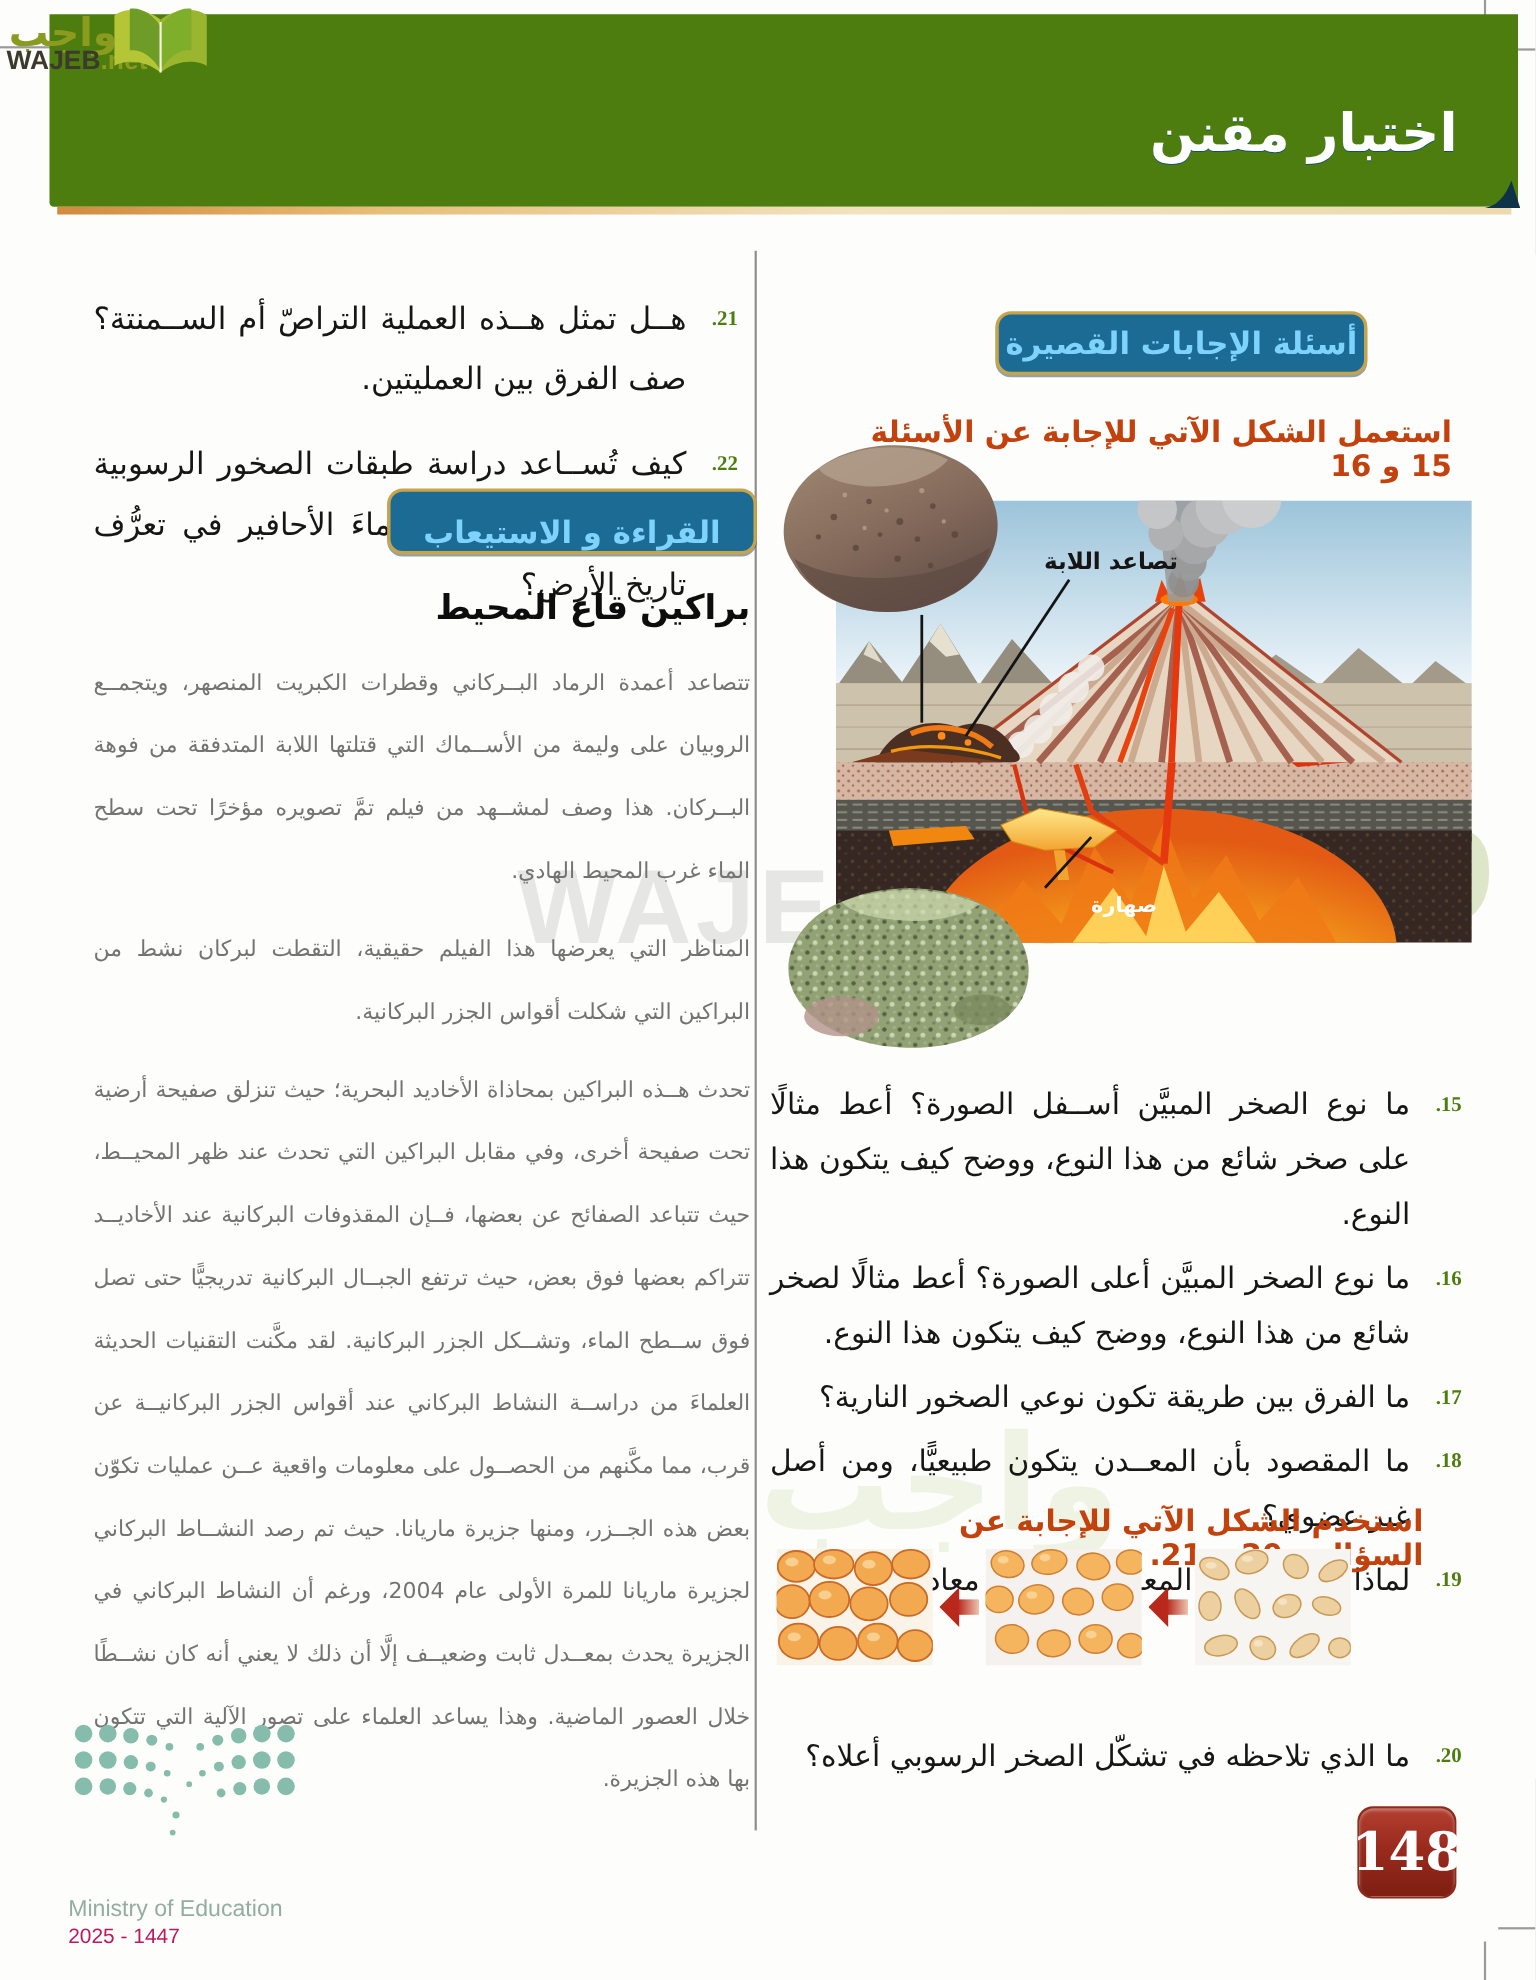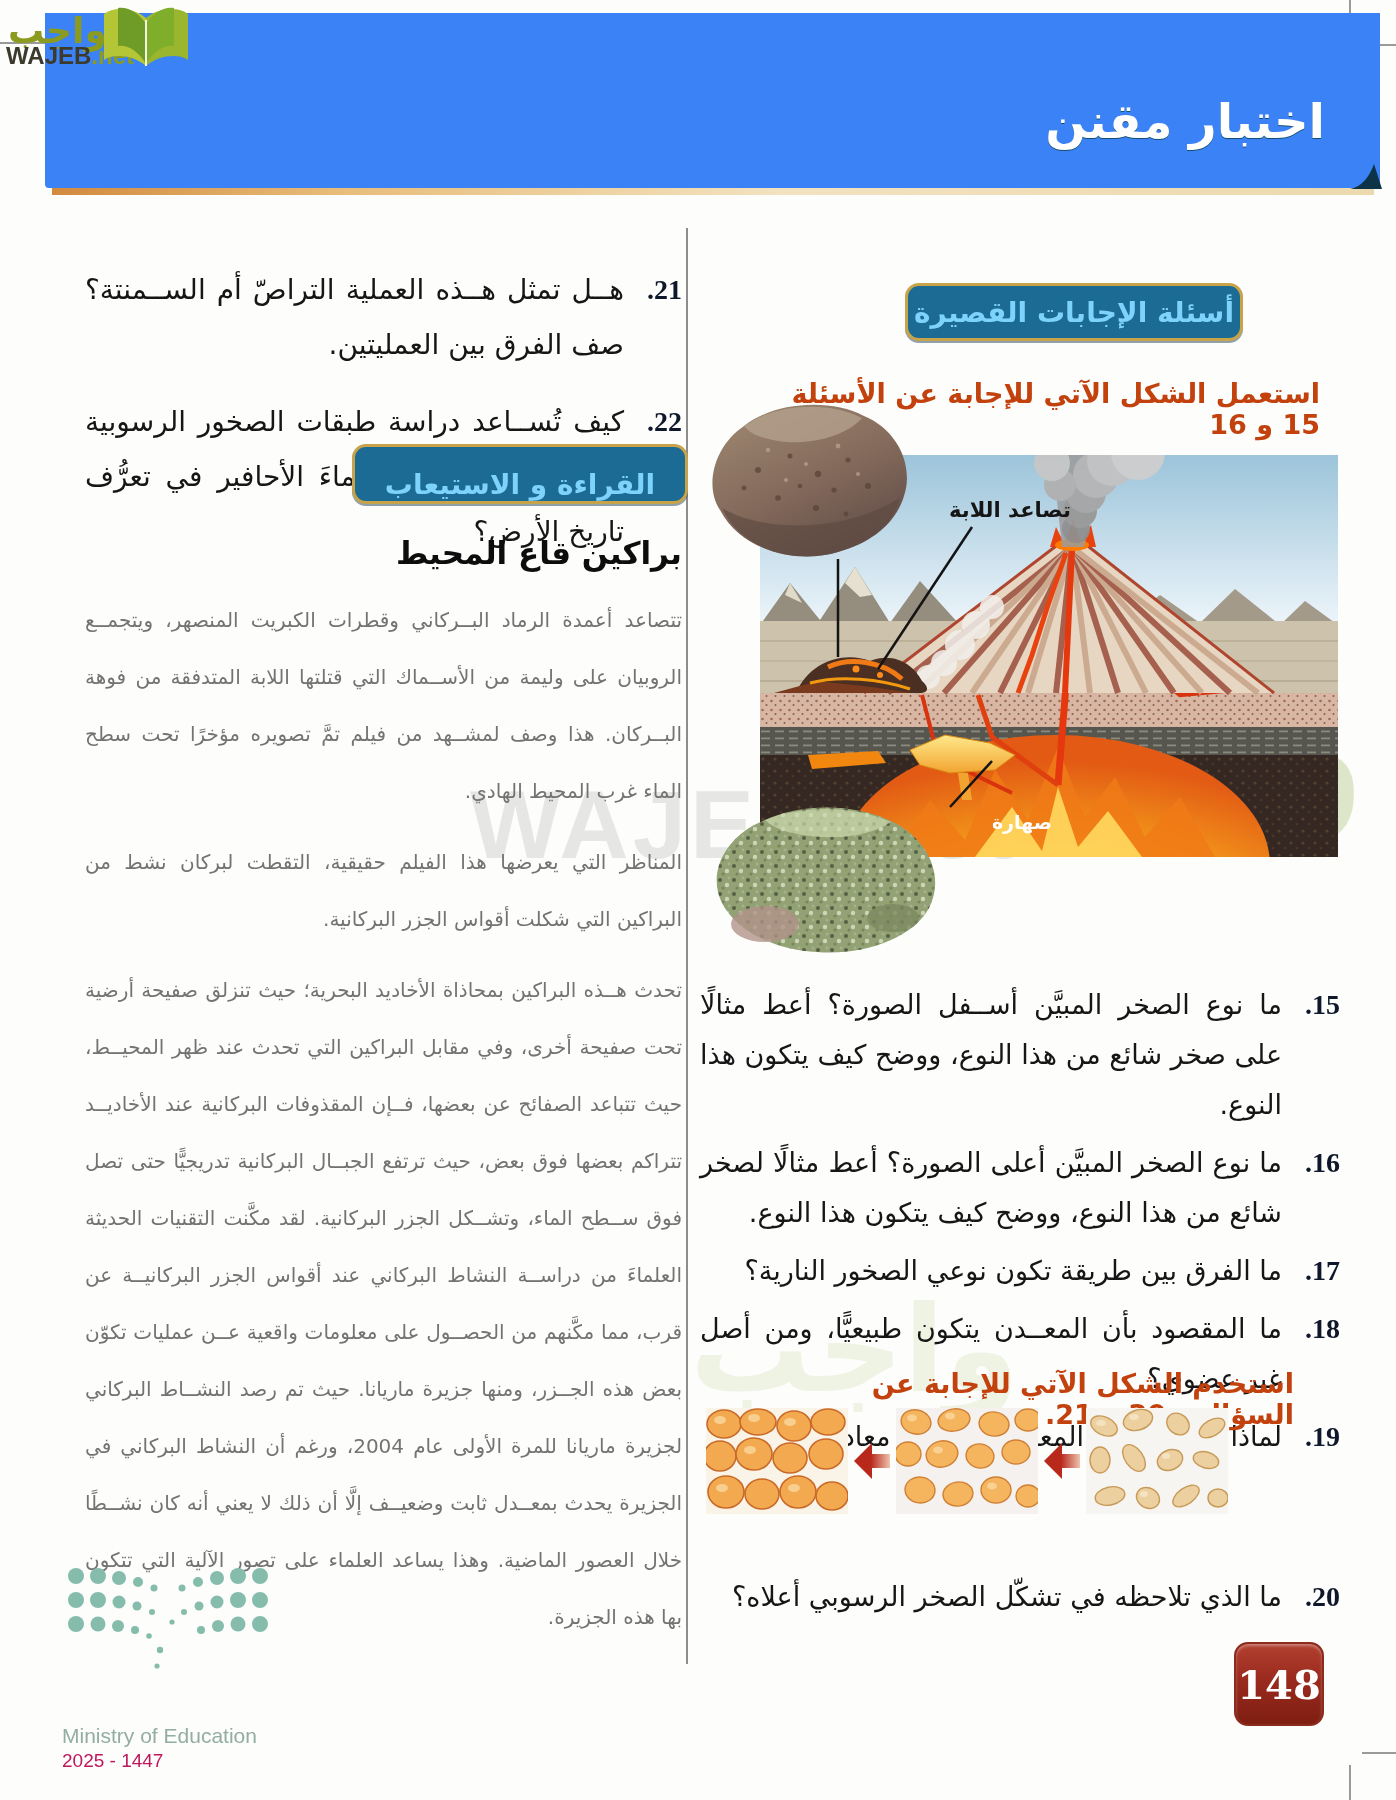--- a/index.html
+++ b/index.html
@@ -1,21 +1,21 @@
 <!DOCTYPE html>
 <html><head>
 <meta charset="utf-8">
 <style>
   html,body{margin:0;padding:0;background:#e8e8e8;}
   #page{position:relative;width:1396px;height:1800px;background:#fdfdfc;overflow:hidden;
         font-family:"DejaVu Sans",sans-serif;}
   .abs{position:absolute;}
 
   
-  .band{left:45px;top:13px;width:1335px;height:175px;background:#3b82f6;
+  .band{left:45px;top:13px;width:1335px;height:175px;background:#4d7c0f;
         border-radius:0 0 0 4px;display:flex;align-items:center;justify-content:flex-end;}
   .band-title{color:#ffffff;font-weight:bold;font-size:48px;padding:40px 55px 0 0;
               direction:rtl;letter-spacing:1px;text-shadow:0 1px 0 #135070;}
   .band-underline{left:52px;top:188px;width:1322px;height:7px;
         background:linear-gradient(90deg,#d28a3e 0%,#e8bd7a 22%,#f2e2c0 55%,#ecd9ae 100%);}
   .band-curl{left:1350px;top:164px;width:32px;height:26px;}
 
   
   .mark{background:#9a9a9a;}
 
@@ -28,22 +28,22 @@
   
   .secbox{background:#1c6b95;border:3px solid #c7a34a;border-radius:14px;
           display:flex;align-items:center;justify-content:center;
           box-shadow:0 2px 0 rgba(12,48,68,.45);}
   .secbox span{color:#7dd3fc;font-weight:bold;font-size:28px;direction:rtl;}
 
   
   .rtl{direction:rtl;text-align:justify;}
   .instr{direction:rtl;text-align:right;font-weight:bold;font-size:27px;color:#c2410c;}
   .q{display:flex;direction:rtl;gap:12px;margin-bottom:8px;}
-  .qnum{font-family:"Liberation Serif",serif;font-weight:bold;font-size:28px;
-        min-width:46px;text-align:right;color:#0f172a;flex:0 0 auto;line-height:50px;}
+  .qnum{font-family:"Liberation Serif",serif;font-weight:bold;font-size:19px;
+        min-width:46px;text-align:center;color:#4d7c0f;flex:0 0 auto;line-height:50px;}
   .qtext{flex:1;font-size:27px;line-height:50px;color:#161616;text-align:justify;}
   .leftcol .qnum{line-height:55px;}
   .leftcol .qtext{font-size:28px;line-height:55px;}
   .reading-title{direction:rtl;text-align:right;font-weight:bold;font-size:31px;color:#0d0d0d;}
   .para{font-size:20px;line-height:57px;color:#737373;margin:0 0 14px 0;}
 
   
   .divider{left:686px;top:228px;width:2px;height:1436px;background:#8d8d8d;}
 
   
@@ -58,21 +58,21 @@
   .sedarrow{width:36px;height:40px;flex:0 0 auto;}
 
   
   .min-ar{font-size:30px;font-weight:bold;color:#85bbaa;direction:rtl;text-align:left;}
   .min-en{font-size:21px;color:#93ada3;font-family:"Liberation Sans",sans-serif;}
   .min-yr{font-size:19px;color:#be185d;font-family:"Liberation Sans",sans-serif;}
   .pagenum{left:1234px;top:1642px;width:86px;height:80px;border-radius:14px;
         background:linear-gradient(180deg,#b2402f 0%,#9a2a1e 45%,#7e1e12 100%);
         border:2px solid #8d2b1c;display:flex;align-items:center;justify-content:center;
         box-shadow:inset 0 2px 3px rgba(255,255,255,.35);}
-  .pagenum span{color:#fff;font-weight:bold;font-size:40px;font-family:"DejaVu Serif",serif;text-align:center;}
+  .pagenum span{color:#fff;font-weight:bold;font-size:48px;font-family:"DejaVu Serif",serif;text-align:center;}
 </style>
 </head>
 <body>
 
 <div id="page">
 
   <div class="abs mark" style="left:0;top:42px;width:46px;height:2px;"></div>
   <div class="abs mark" style="left:1349px;top:0;width:2px;height:33px;"></div>
   <div class="abs mark" style="left:1362px;top:44px;width:34px;height:2px;"></div>
   <div class="abs mark" style="left:1362px;top:1752px;width:34px;height:2px;"></div>

